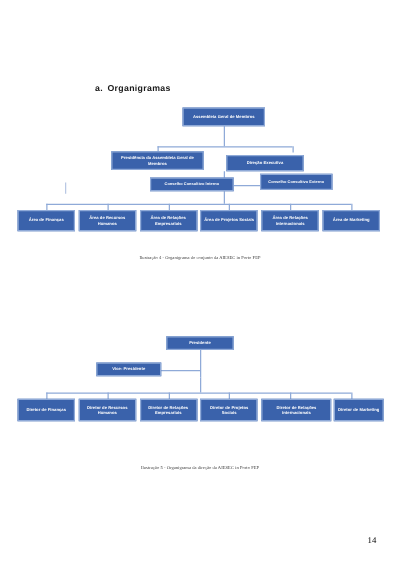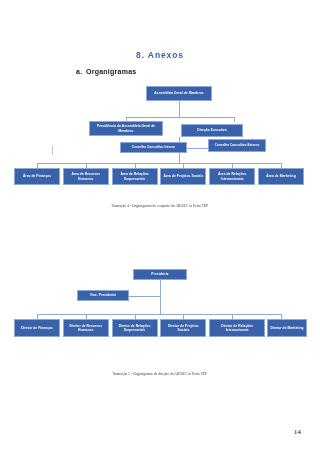--- a/index.html
+++ b/index.html
@@ -121,21 +121,20 @@
     height: 9px;
     background: #b9c8e4;
     z-index: 1;
   }
 </style>
 </head>
 <body>
 
 <div class="page">
 
-  <div class="section-title">8.  Anexos</div>
 
   <div class="sub-title">
     <span class="marker">a.</span><span>Organigramas</span>
   </div>
 
   <div class="chart" id="chart-1">
 
     <div class="node" style="left:146px; top:0px; width:66px; height:15px;">Assembleia Geral de Membros</div>
 
     <div class="line v" style="left:178.6px; top:15px; height:16px;"></div>

